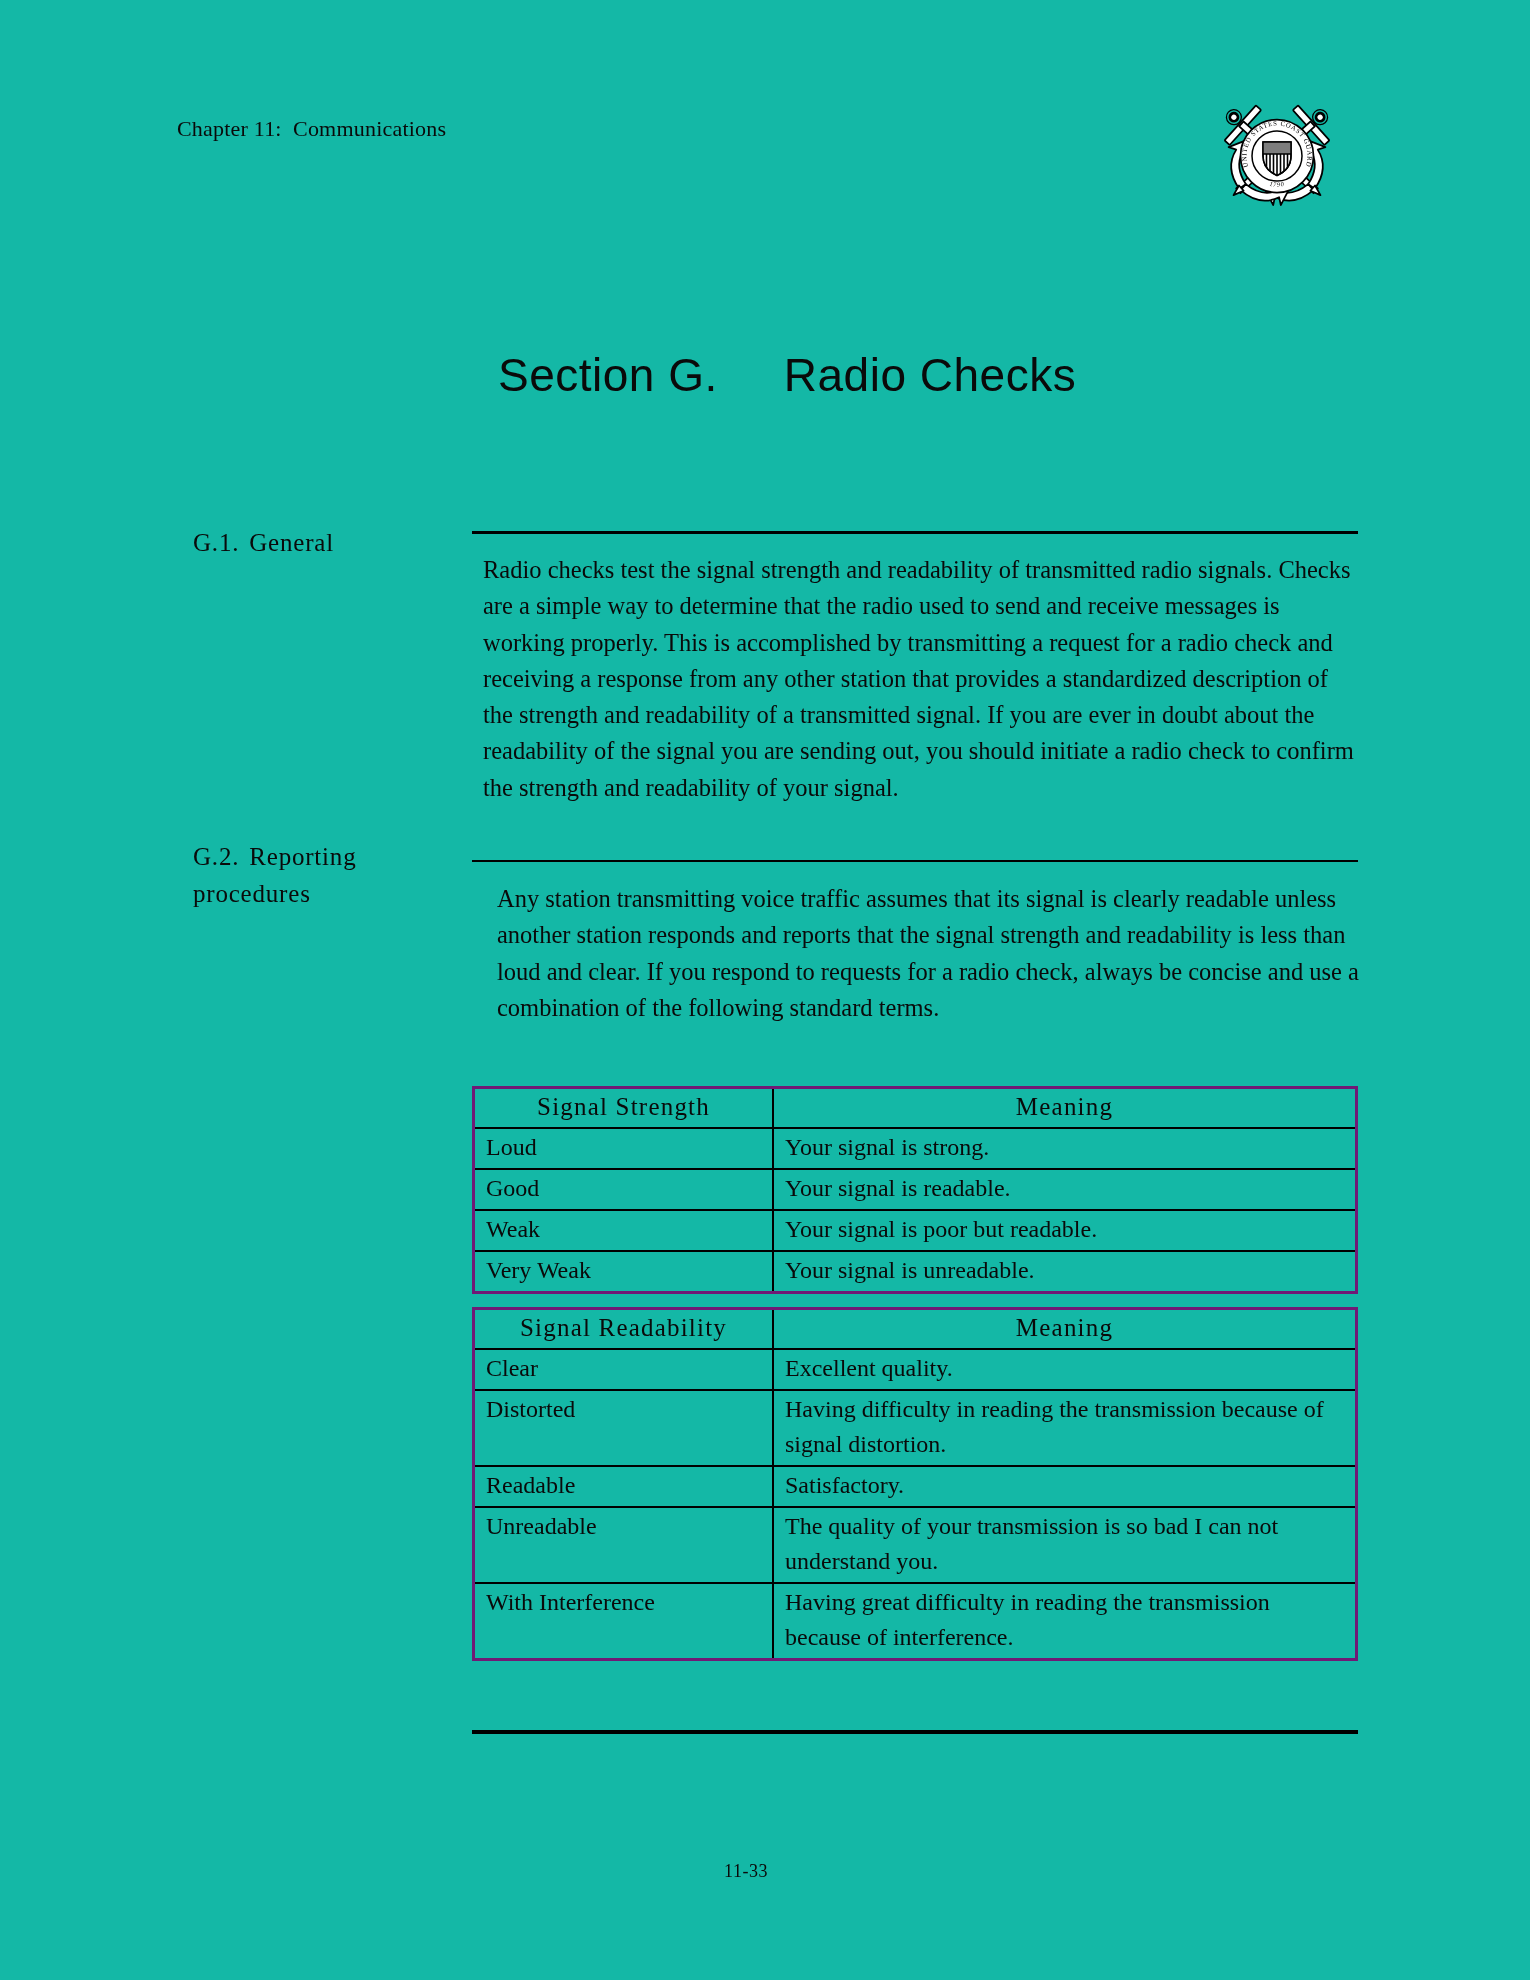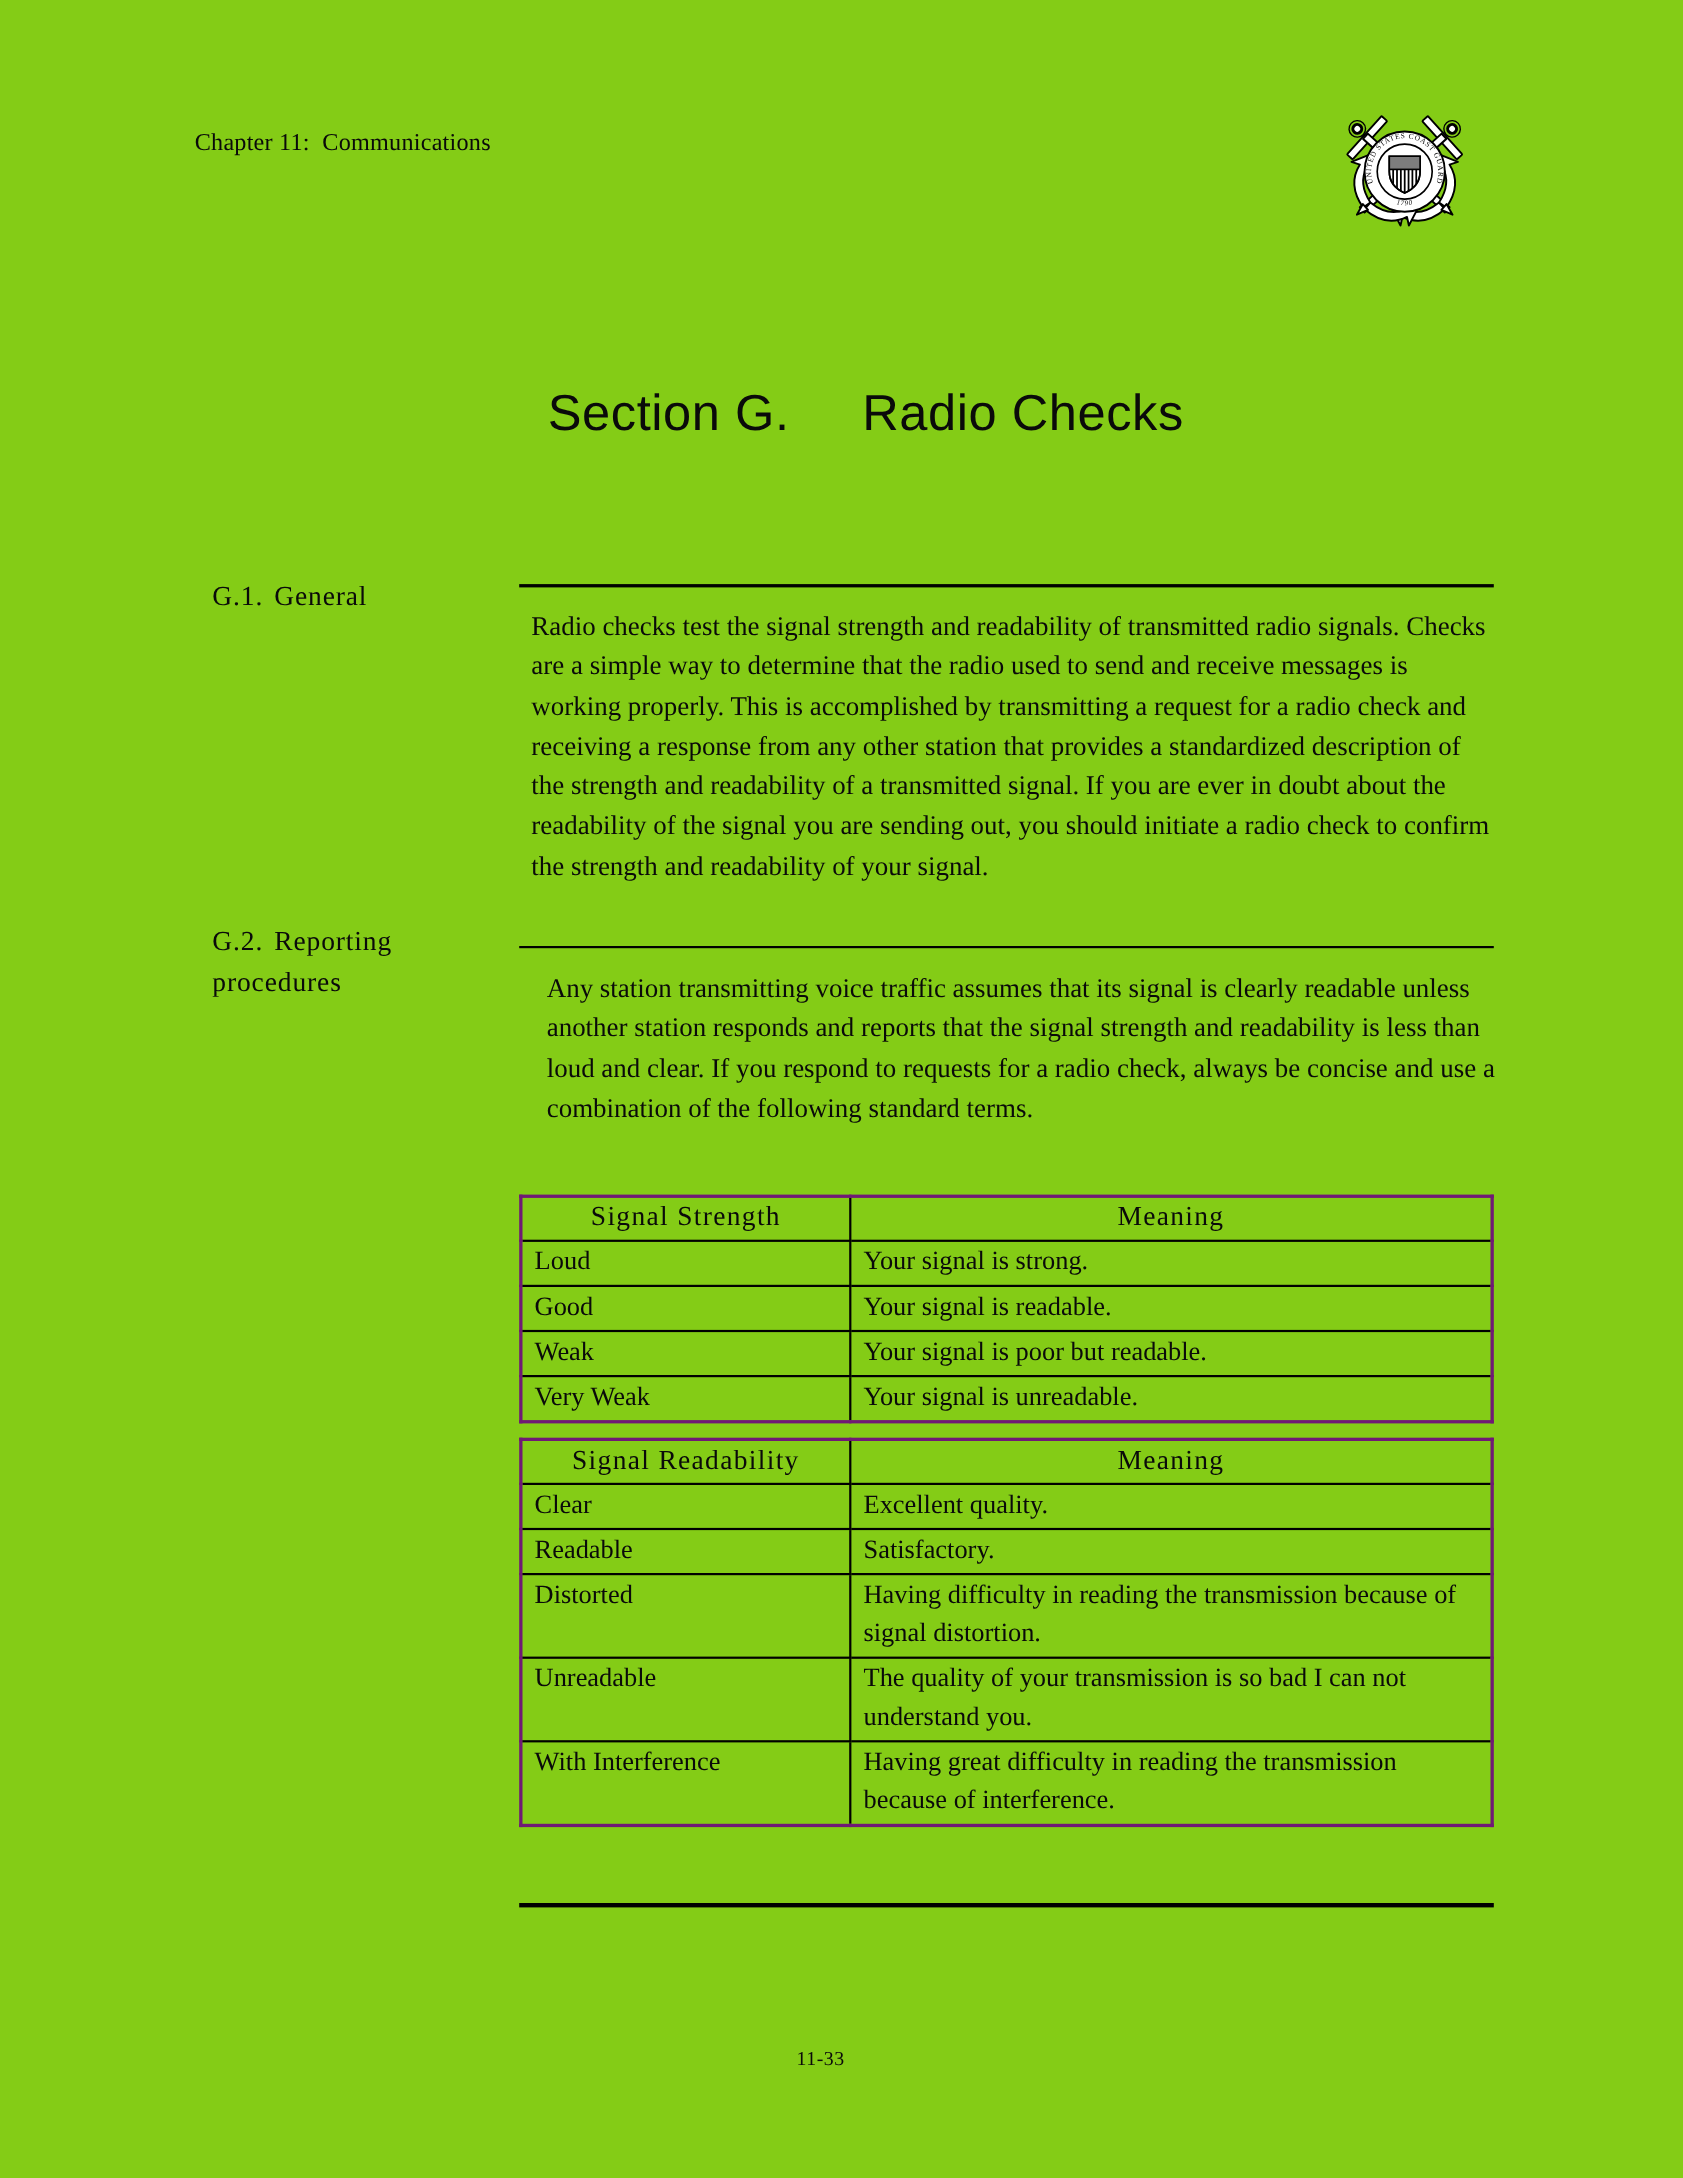--- a/index.html
+++ b/index.html
@@ -1,20 +1,20 @@
 <!DOCTYPE html>
 <html><head>
 <meta charset="utf-8">
 <style>
   html, body { margin: 0; padding: 0; background: #ffffff; }
   .page {
     position: relative;
     width: 1530px;
     height: 1980px;
-    background: #84cc16;
+    background: #14b8a6;
     font-family: "Liberation Serif", serif;
     color: #0a0a0a;
     overflow: hidden;
   }
 
   .chapter-header {
     position: absolute;
     left: 177px; top: 116px;
     font-size: 22px;
     letter-spacing: 0.2px;
@@ -217,28 +217,28 @@
           <th class="col-term">Signal Readability</th>
           <th>Meaning</th>
         </tr>
       </thead>
       <tbody>
         <tr>
           <td>Clear</td>
           <td>Excellent quality.</td>
         </tr>
         <tr>
+          <td>Distorted</td>
+          <td>Having difficulty in reading the transmission because of signal distortion.</td>
+        </tr>
+        <tr>
           <td>Readable</td>
           <td>Satisfactory.</td>
         </tr>
         <tr>
-          <td>Distorted</td>
-          <td>Having difficulty in reading the transmission because of signal distortion.</td>
-        </tr>
-        <tr>
           <td>Unreadable</td>
           <td>The quality of your transmission is so bad I can not understand you.</td>
         </tr>
         <tr>
           <td>With Interference</td>
           <td>Having great difficulty in reading the transmission because of interference.</td>
         </tr>
       </tbody>
     </table>
 

